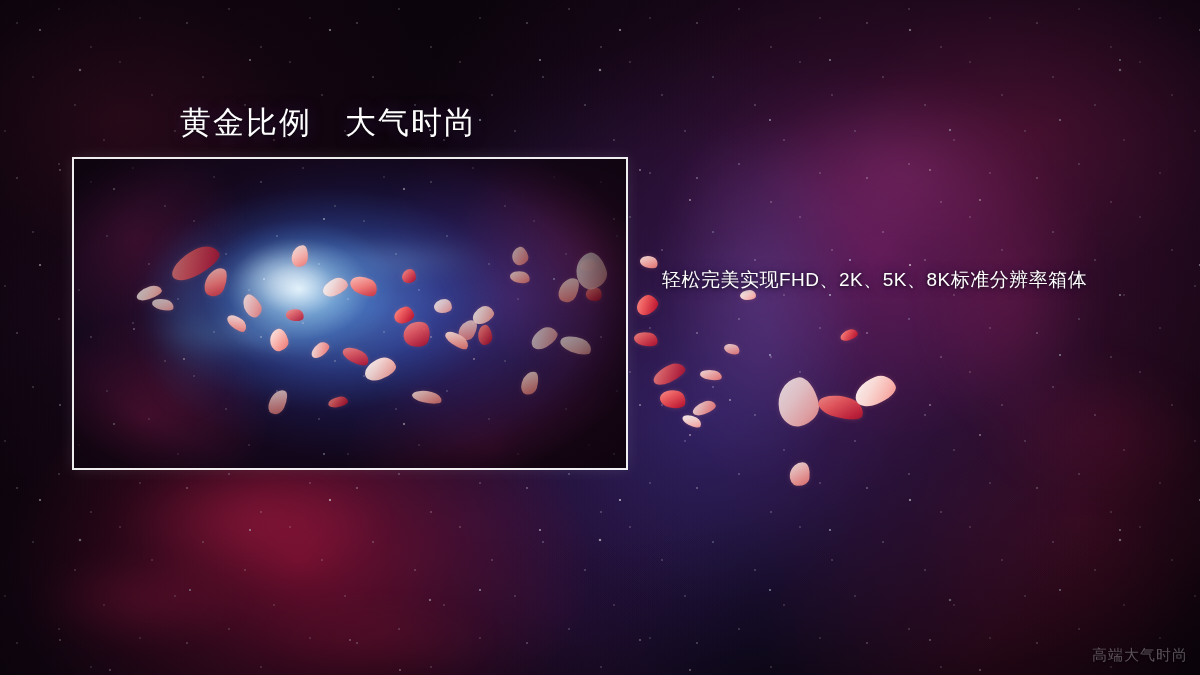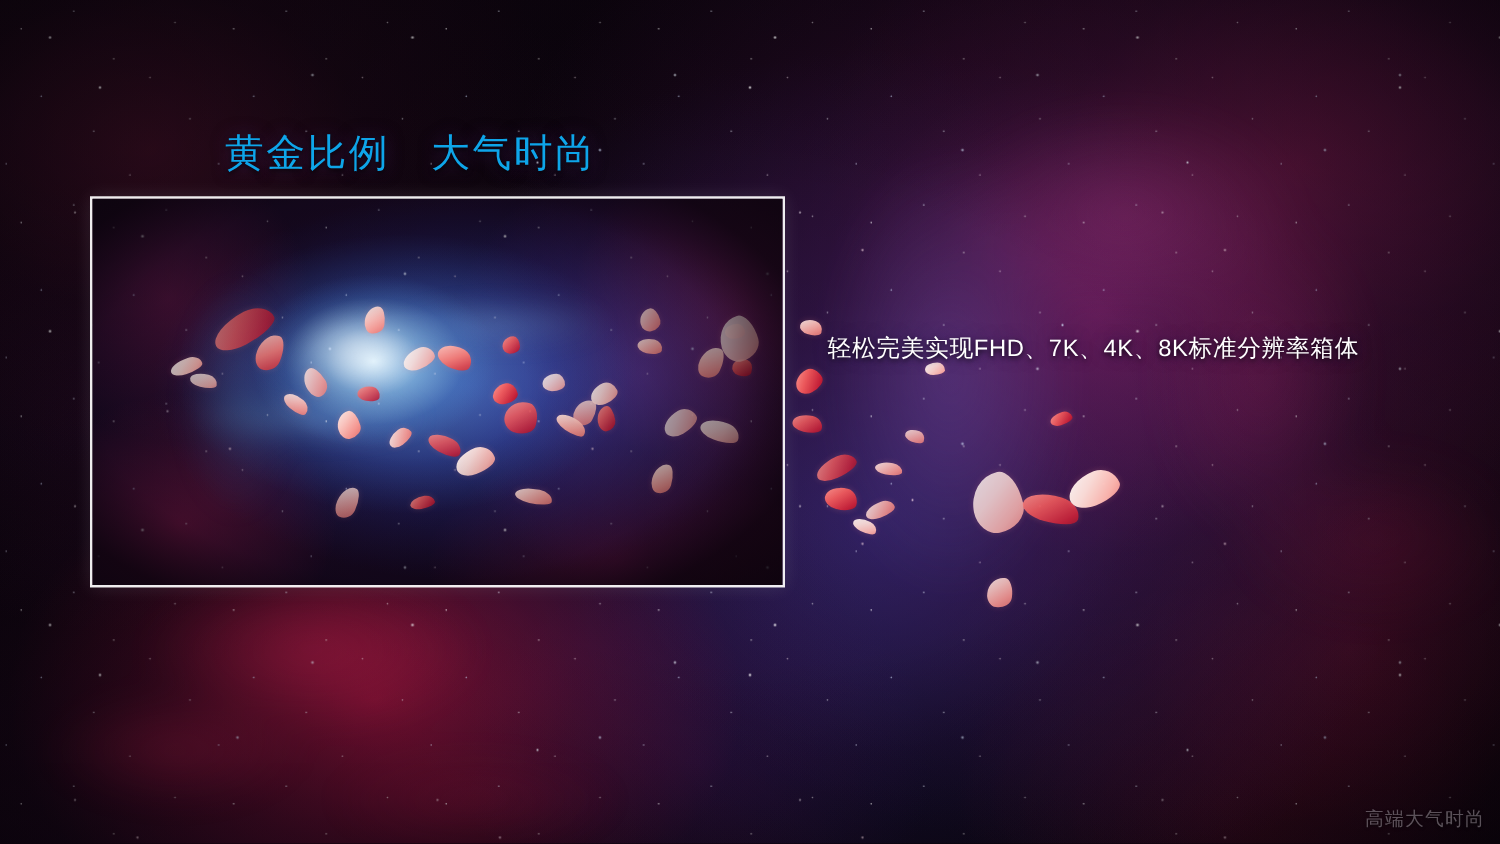--- a/index.html
+++ b/index.html
@@ -140,21 +140,21 @@
   .petal.light {
     background:linear-gradient(140deg, #fffaf8 0%, #ffe0da 40%, #ffb9b1 75%, #f48d88 100%);
   }
 
   
   #title {
     position:absolute;
     left:180px; top:102px;
     font-size:31px;
     letter-spacing:2px;
-    color:#0ea5e9;
+    color:#ffffff;
     white-space:pre;
     text-shadow:0 1px 4px rgba(0,0,0,0.80), 0 0 14px rgba(80,40,120,0.55);
   }
 
   #body-text {
     position:absolute;
     left:662px; top:258px;
     width:520px;
   }
   .body-line {
@@ -247,18 +247,18 @@
           <div class="petal deep" style="left: 506px; top: 100px; width: 16px; height: 12px; transform: rotate(0deg); opacity: 0.88;"></div>
           <div class="petal deep" style="left: 512px; top: 128px; width: 16px; height: 14px; transform: rotate(18deg); opacity: 0.95;"></div>
           <div class="petal light" style="left: 502px; top: 94px; width: 30px; height: 36px; transform: rotate(-16deg); opacity: 0.85;"></div>
           <div class="petal pale" style="left: 486px; top: 118px; width: 18px; height: 26px; transform: rotate(26deg); opacity: 0.92;"></div>
         </div>
       <div class="panel-vig"></div>
     </div>
   </div>
 
   <div id="body-text">
-    <div class="body-line">轻松完美实现FHD、7K、4K、8K标准分辨率箱体</div>
+    <div class="body-line">轻松完美实现FHD、2K、5K、8K标准分辨率箱体</div>
   </div>
 
   <div id="watermark">高端大气时尚</div>
 
 </div>
 
 </body></html>

